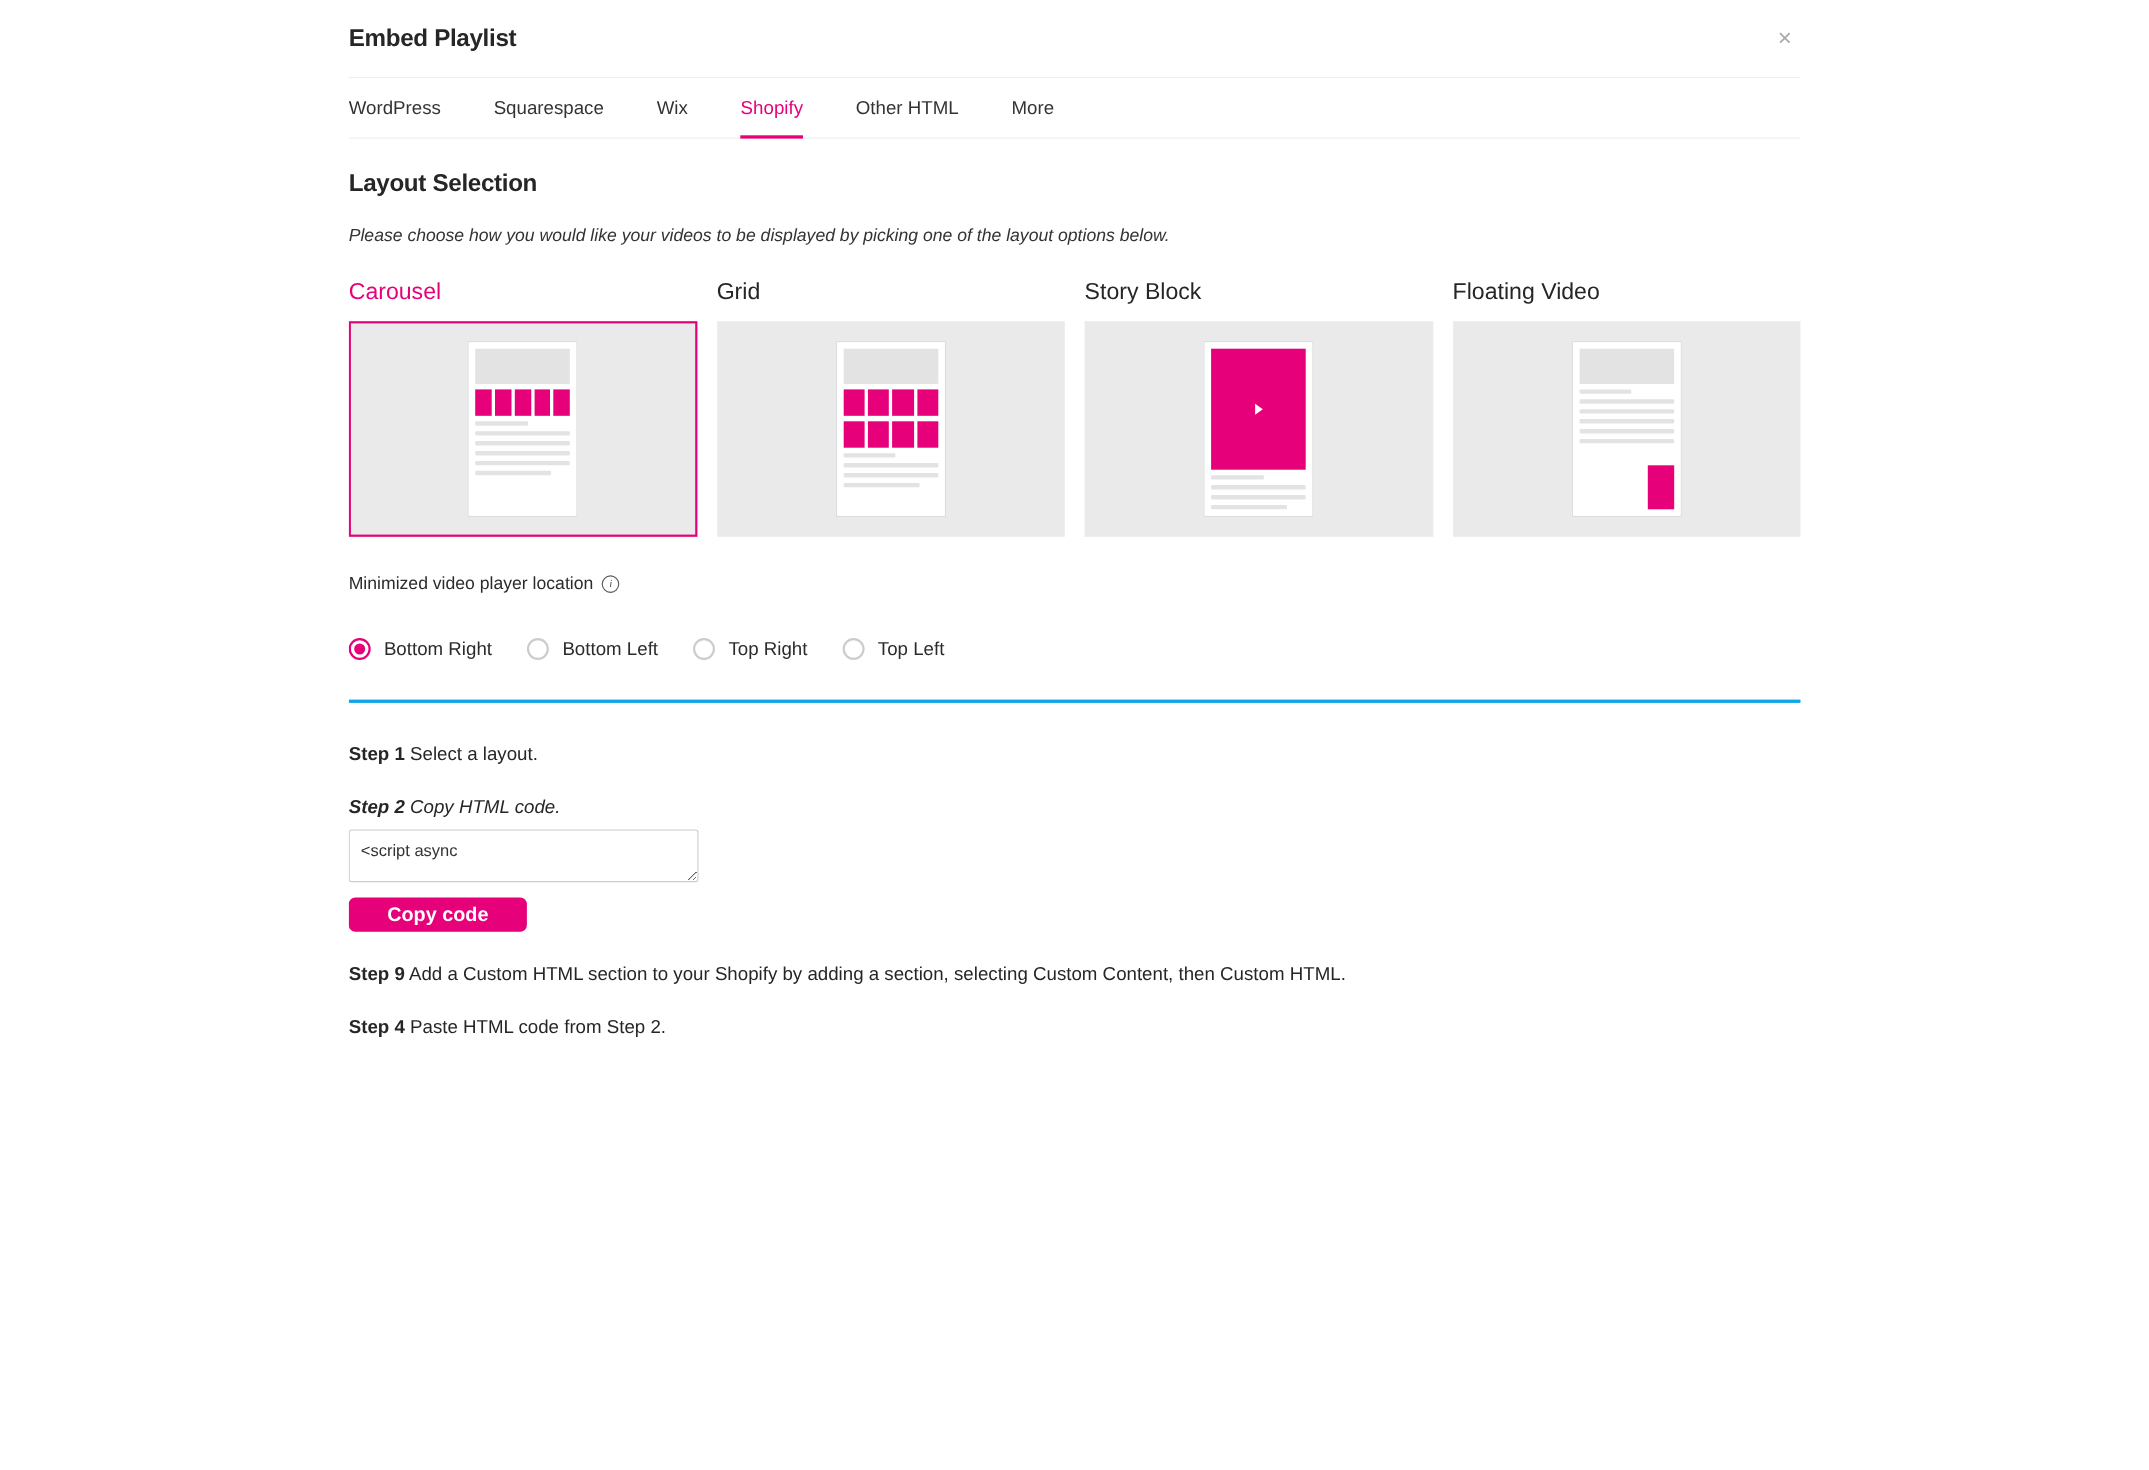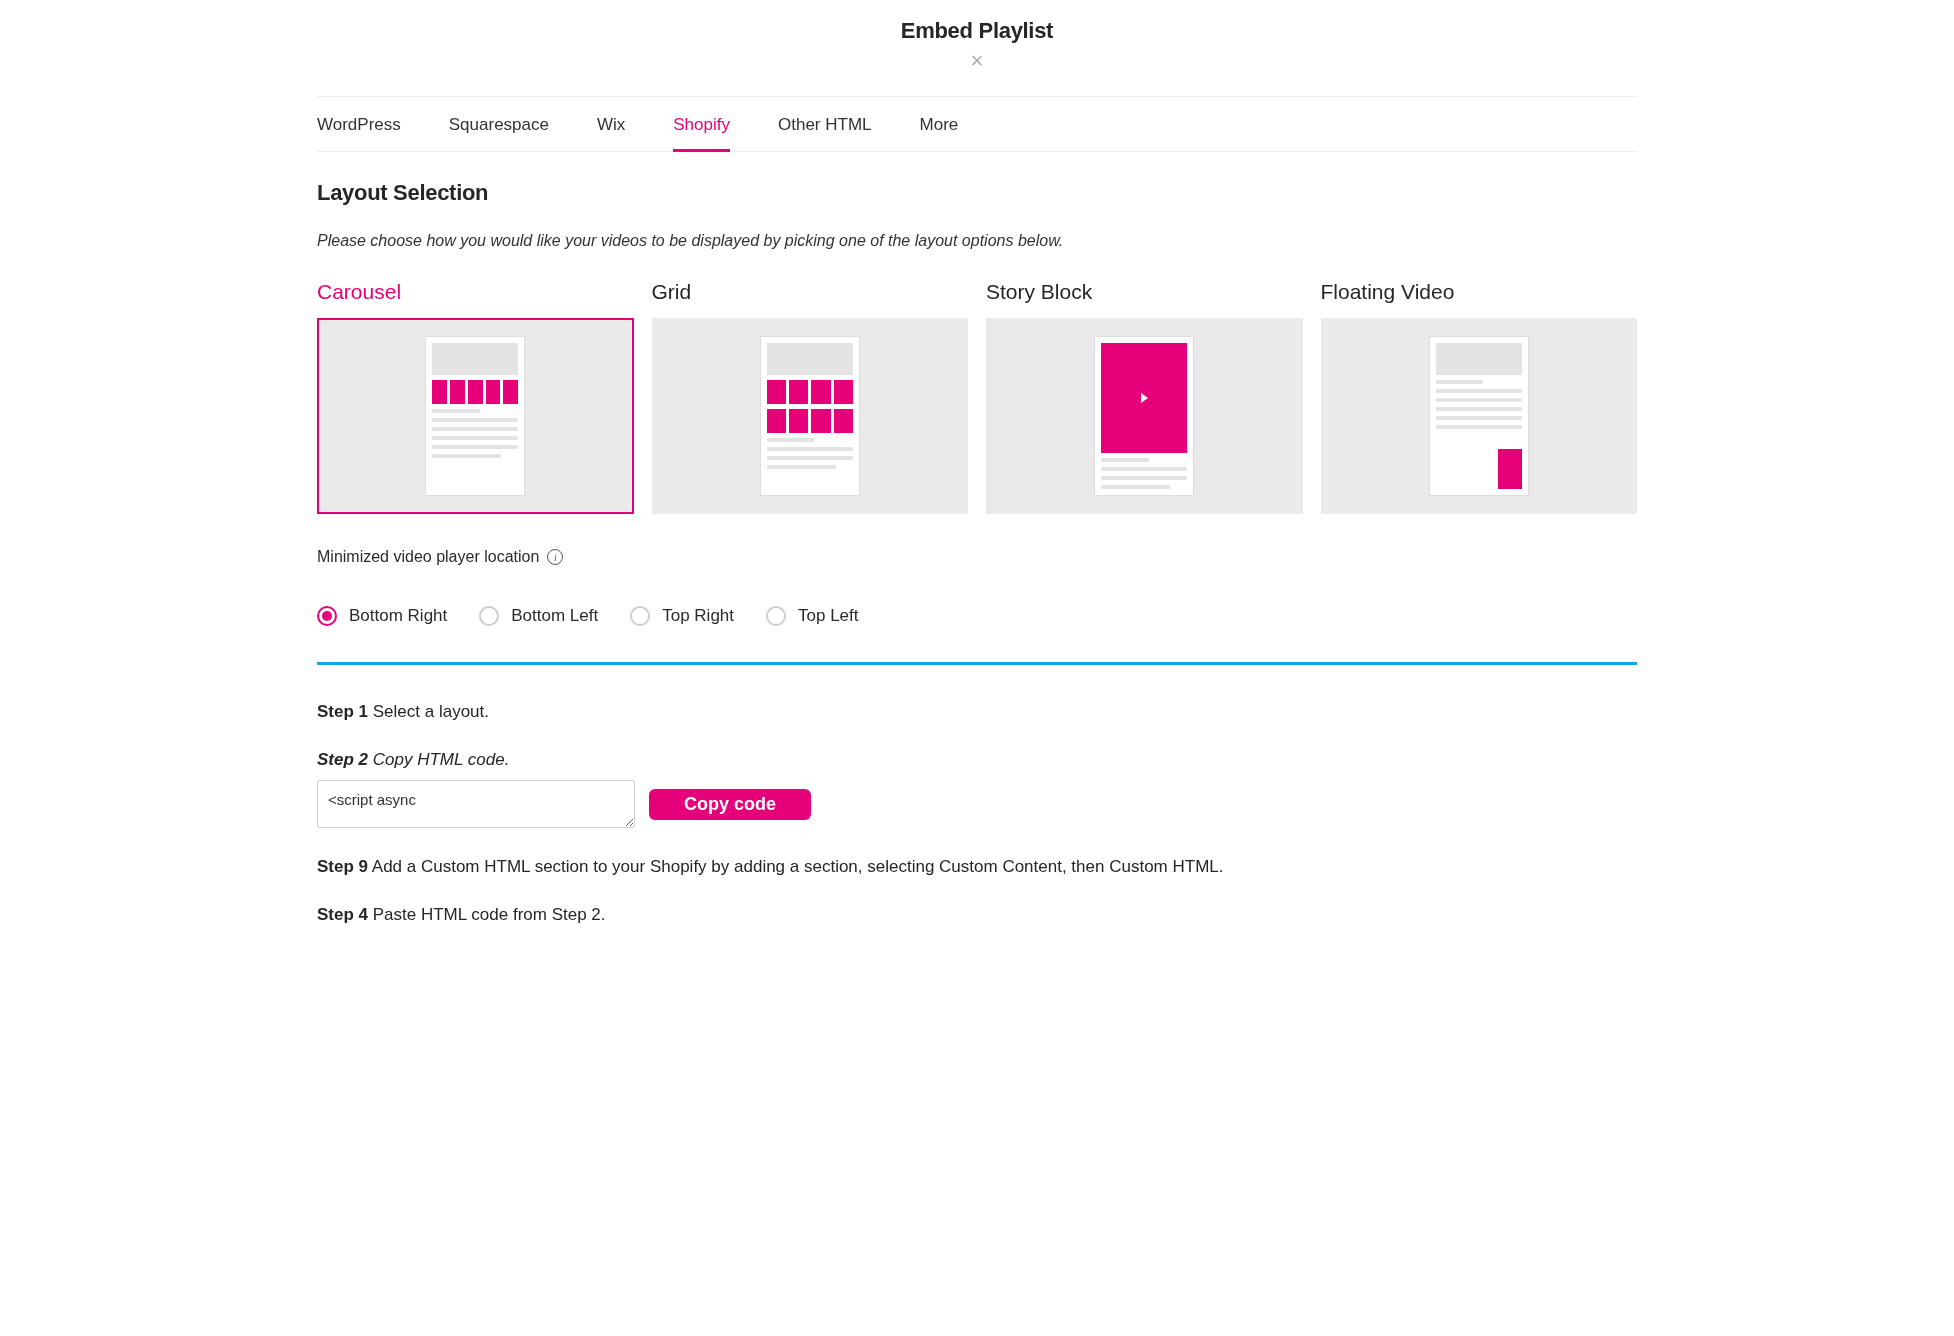--- a/index.html
+++ b/index.html
@@ -9,21 +9,20 @@
     background: #fff;
     width: 1320px;
     margin: 0 auto;
   }
   .header {
     display: flex;
     justify-content: space-between;
     align-items: center;
     padding: 18px 0 18px 0;
     border-bottom: 1px solid #eee;
-    flex-direction: column;
   }
   .header h1 {
     font-size: 22px;
     font-weight: 800;
     letter-spacing: -0.3px;
   }
   .close-x {
     font-size: 22px;
     color: #aaa;
     cursor: pointer;
@@ -180,21 +179,21 @@
     width: 10px; height: 10px;
     background: #e6007a;
     border-radius: 50%;
     display: none;
   }
   .radio-opt.selected .radio-dot { display: block; }
   .radio-label { font-size: 17px; color: #2b2b2b; }
   .steps { margin-top: 34px; }
   .step-line { font-size: 17px; margin-bottom: 22px; line-height: 1.5; }
   .step-line .label { font-weight: 700; }
-  .code-row { display: flex; align-items: center; gap: 14px; margin-top: 8px; margin-bottom: 26px; }
+  .code-row { display: flex; align-items: flex-start; gap: 14px; margin-top: 8px; margin-bottom: 26px; flex-direction: column; }
   .code-box {
     width: 318px;
     height: 48px;
     border: 1px solid #ccc;
     border-radius: 3px;
     font-family: inherit;
     font-size: 15px;
     padding: 8px 10px;
     resize: both;
     overflow: hidden;

